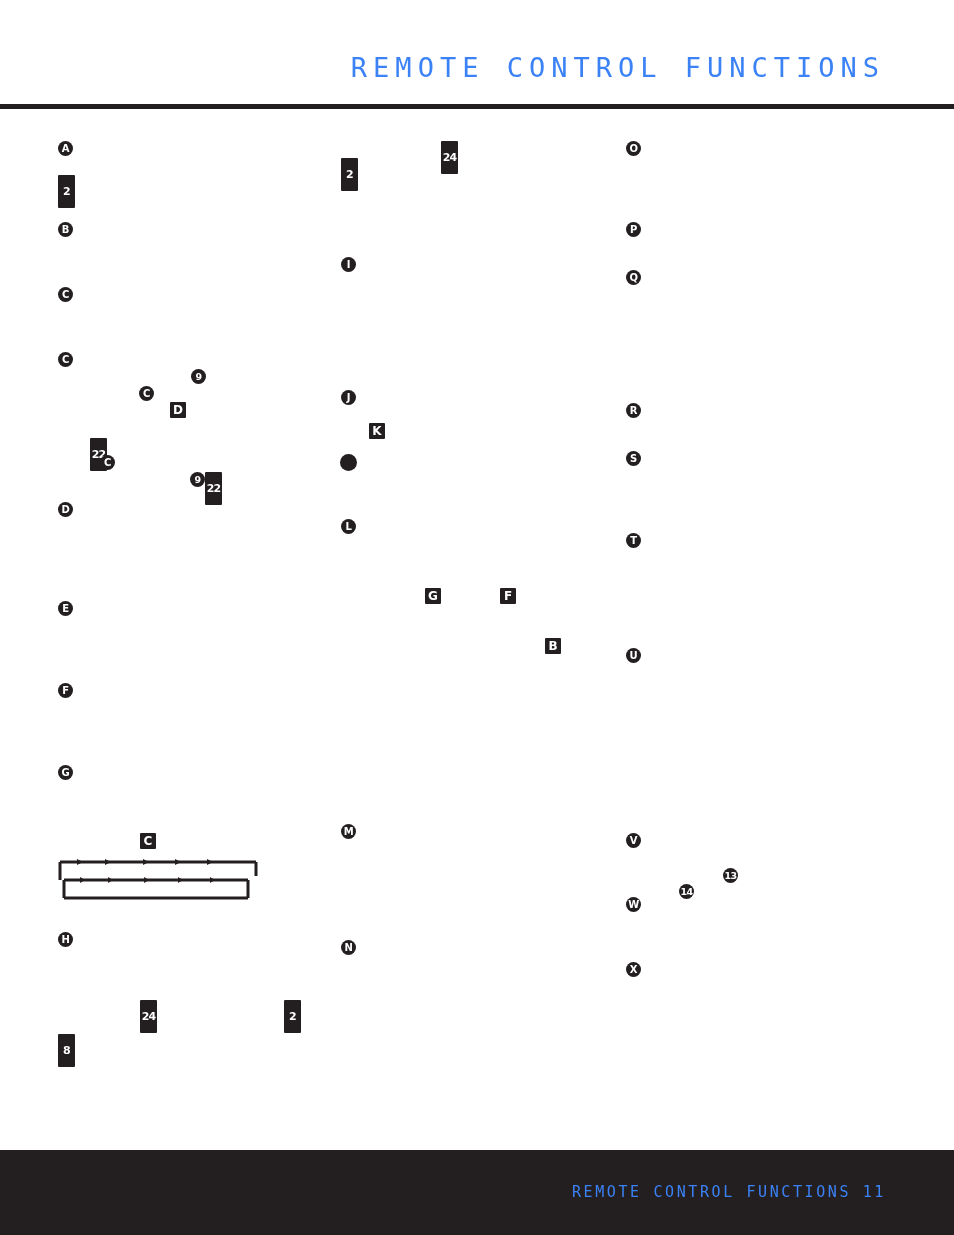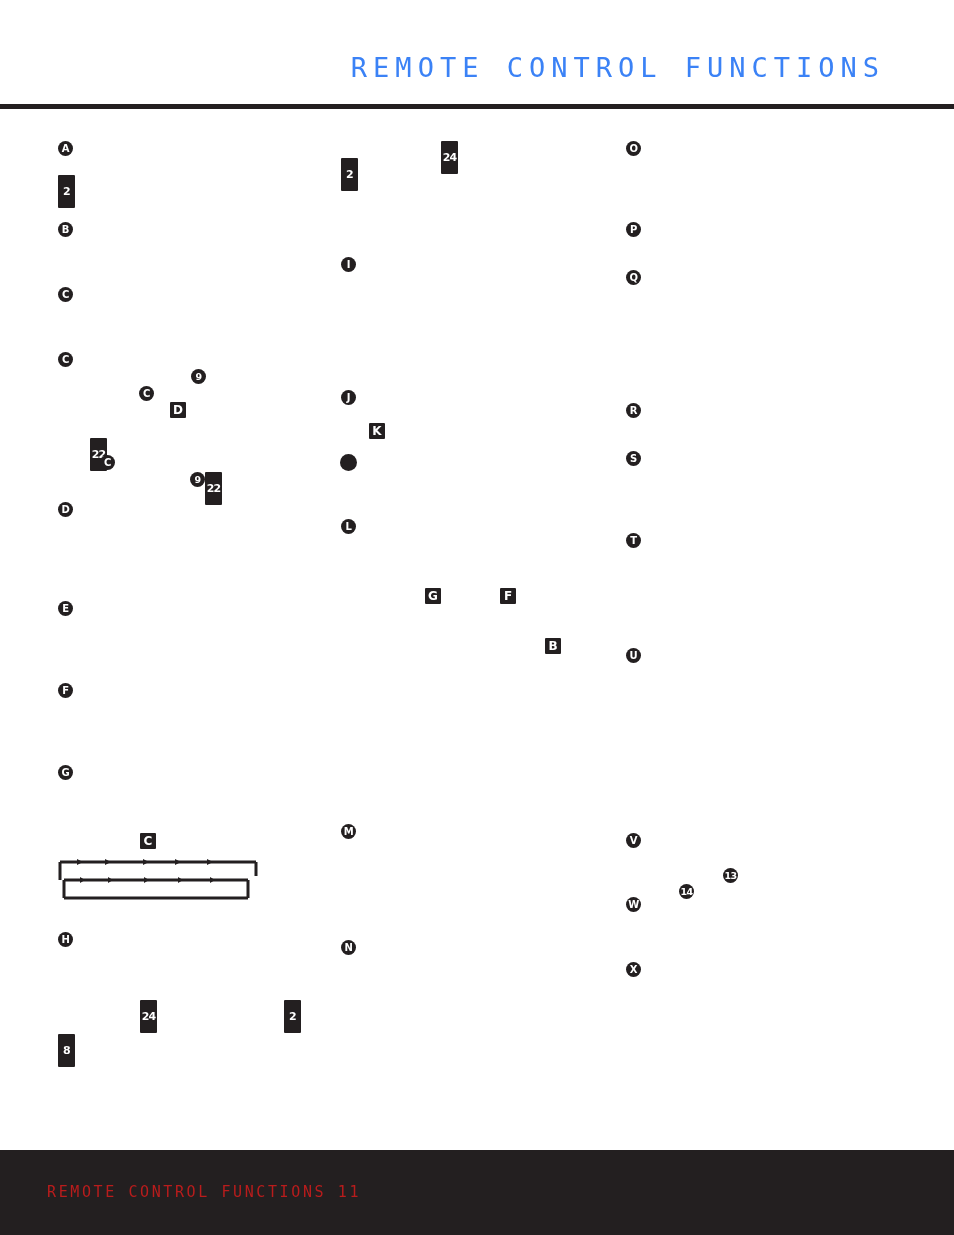--- a/index.html
+++ b/index.html
@@ -50,27 +50,26 @@
     top: 1150px;
     width: 954px;
     height: 85px;
     background: #231f20;
   }
   #footer-text {
     position: absolute;
     left: 0;
     top: 1183px;
     width: 886px;
-    text-align: left;
+    text-align: right;
     font-family: "DejaVu Sans Mono", "Liberation Mono", monospace;
     font-size: 15px;
     letter-spacing: 2.6px;
-    color: #b91c1c;
+    color: #3b82f6;
     white-space: nowrap;
-    padding-left: 47px;
   }
 
   
   .marker {
     position: absolute;
     display: flex;
     align-items: center;
     justify-content: center;
     color: #ffffff;
     background: #231f20;

